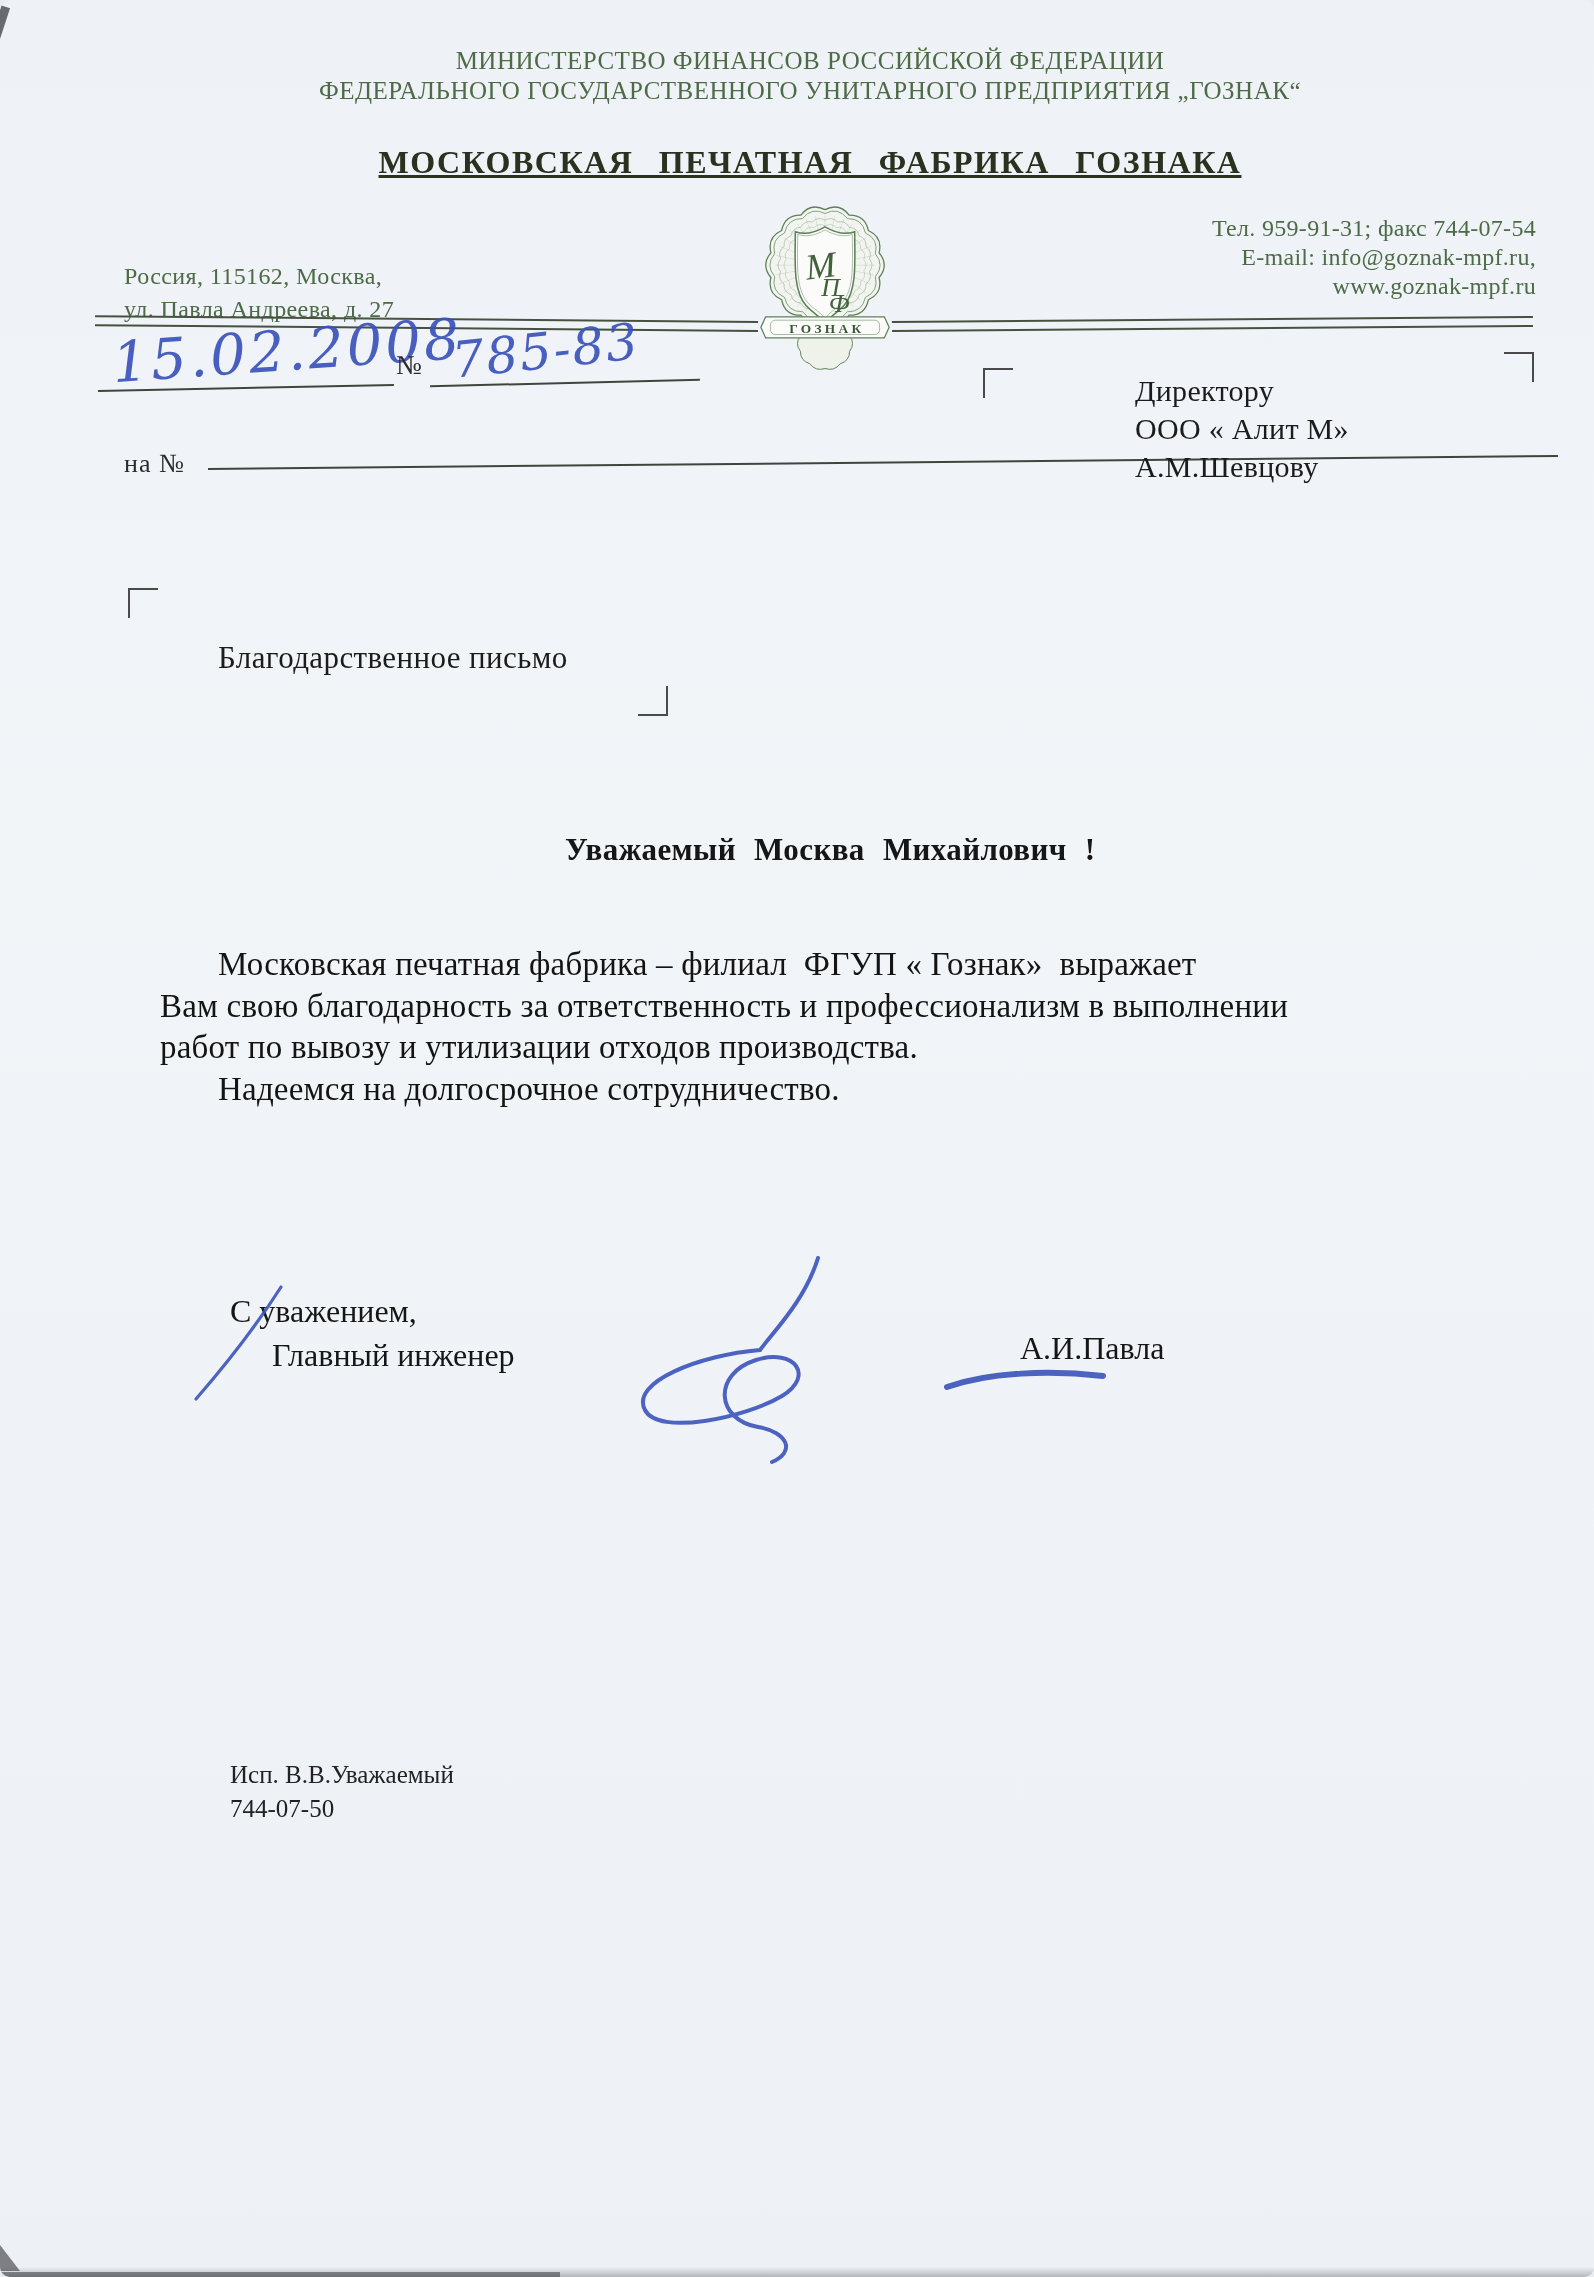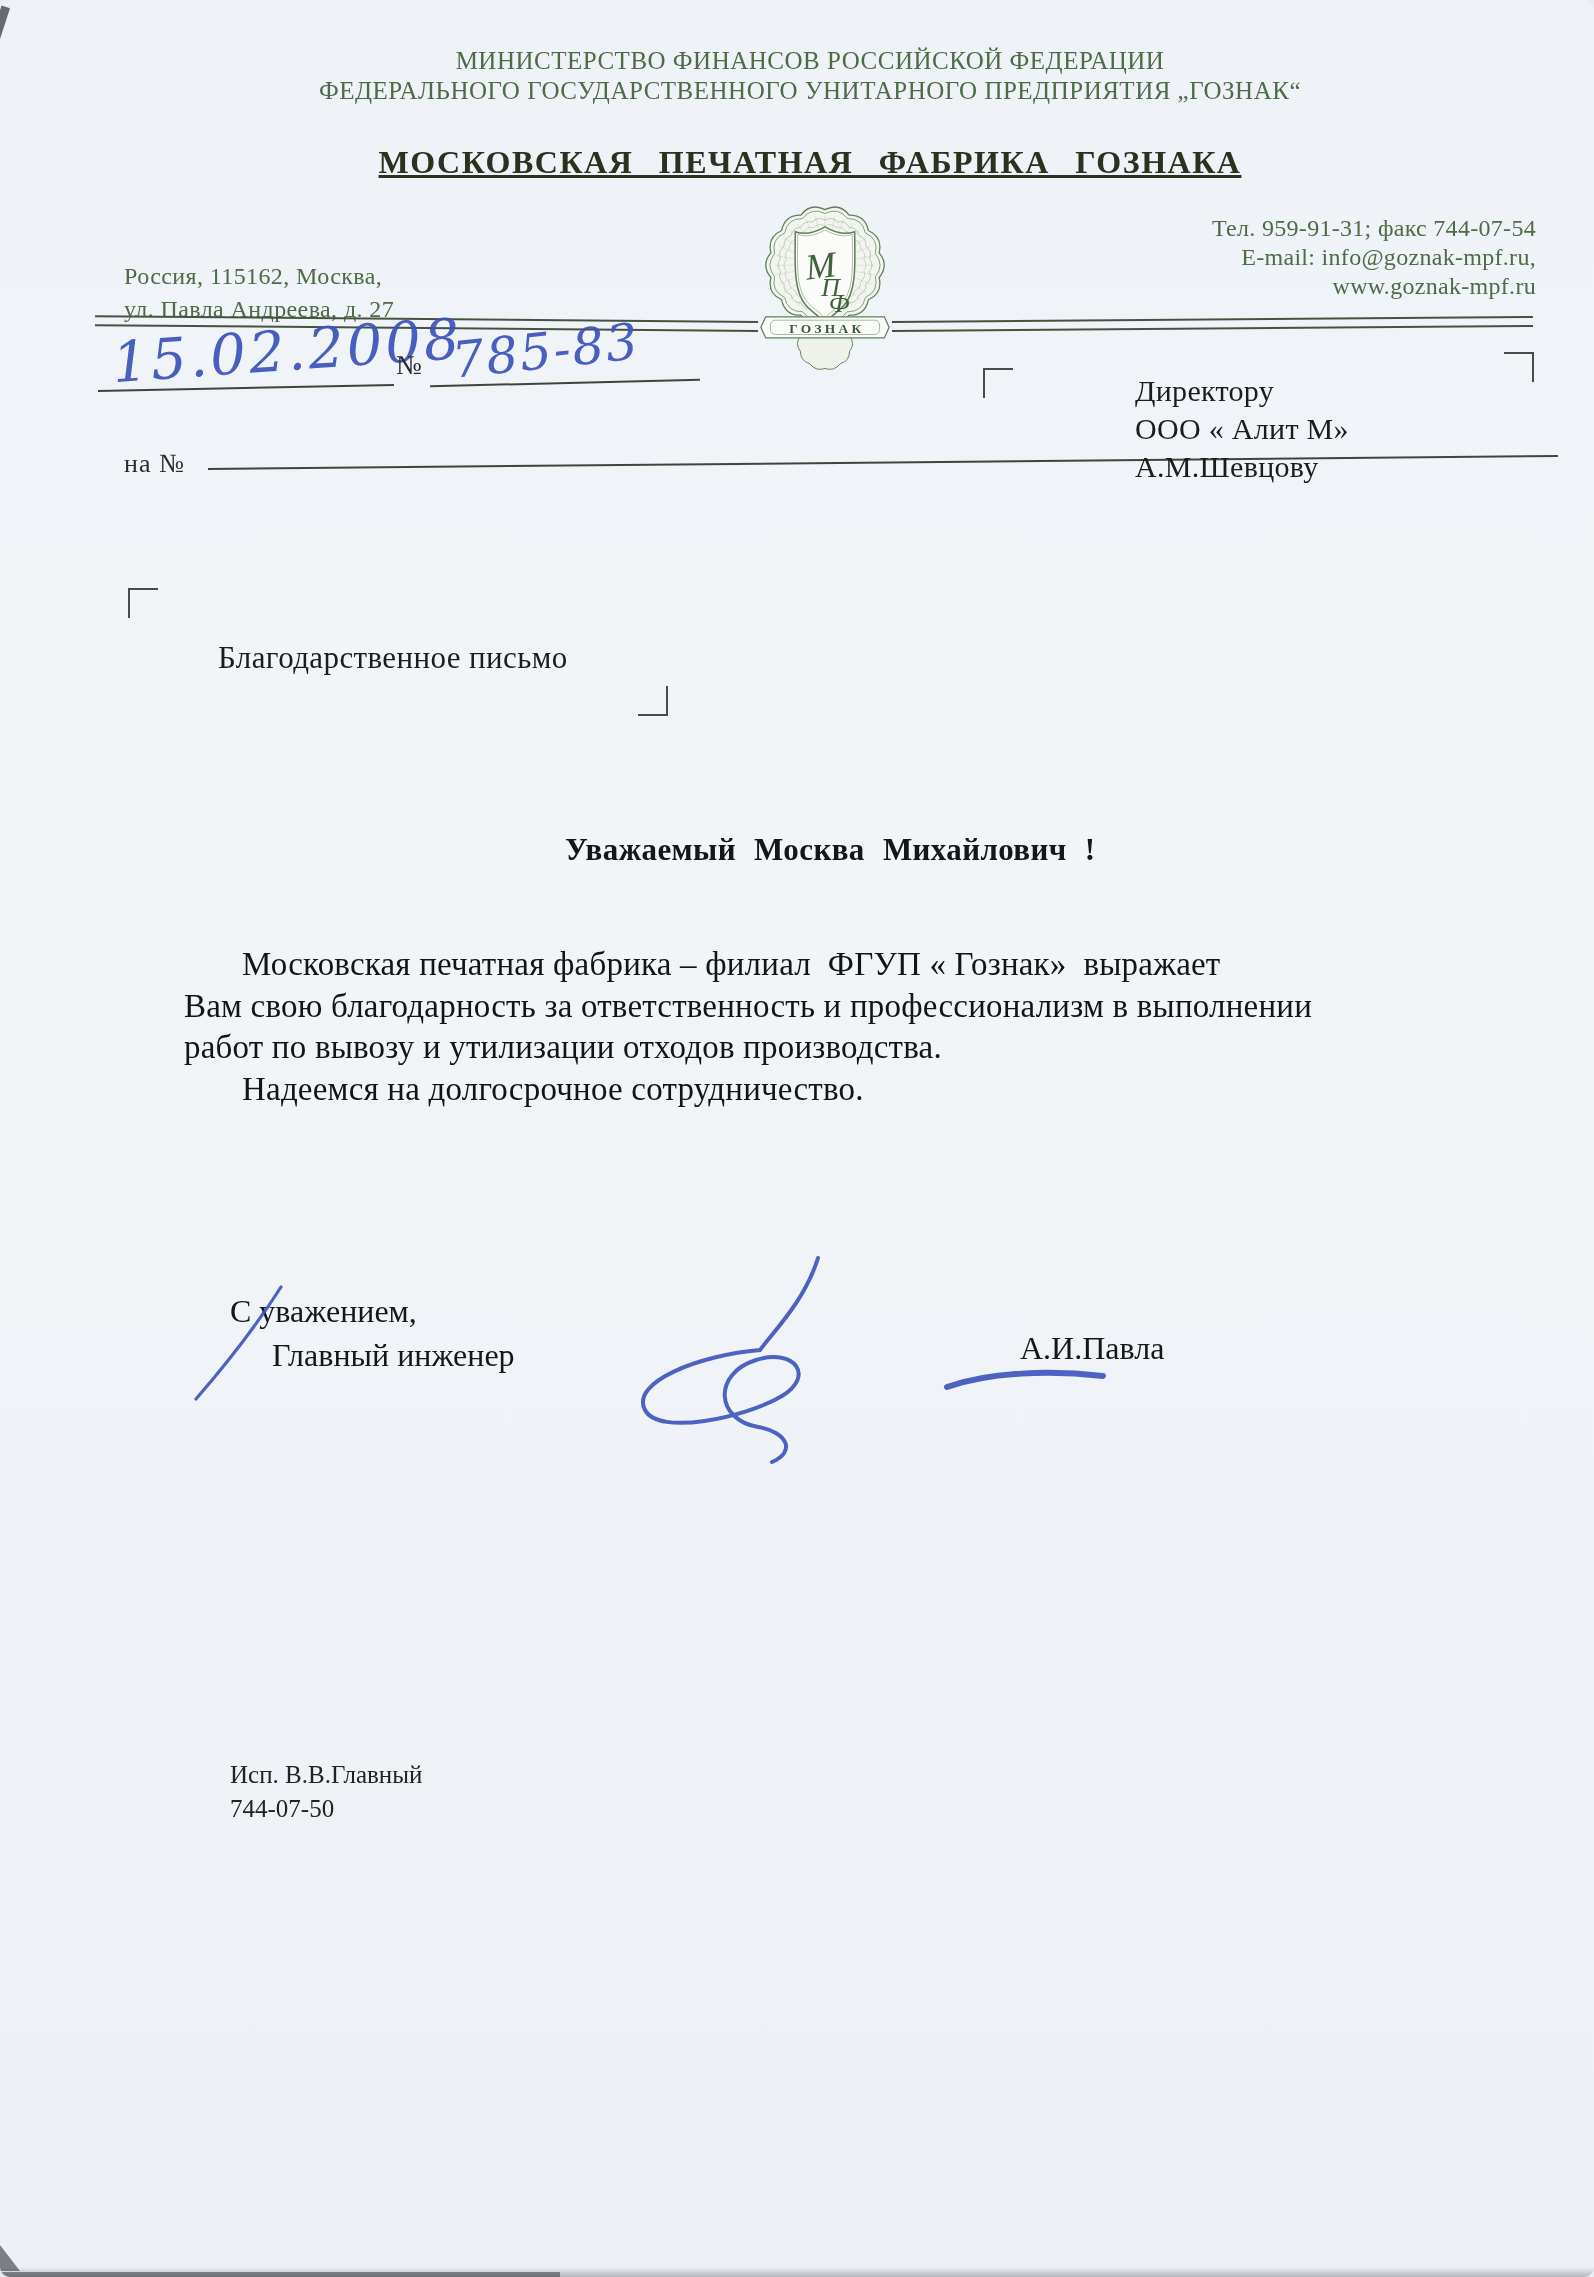--- a/index.html
+++ b/index.html
@@ -70,21 +70,21 @@
     position:absolute;left:218px;top:640px;color:#1c1c1c;font-size:31px;letter-spacing:0.4px;
   }
   .salutation{
     position:absolute;left:565px;top:832px;color:#161616;font-size:31px;
     font-weight:600;word-spacing:10px;letter-spacing:0.4px;
   }
   .body-text{
     position:absolute;left:160px;top:944px;width:1300px;color:#141414;
     font-size:33px;line-height:41.5px;letter-spacing:0.2px;
   }
-  .body-text .doc-line{white-space:pre;margin-left:24px;}
+  .body-text .doc-line{white-space:pre;}
   .body-text .indent{padding-left:58px;}
   .signoff-closing{position:absolute;left:230px;top:1293px;font-size:32px;color:#161616;}
   .signoff-title{position:absolute;left:272px;top:1337px;font-size:32px;color:#161616;}
   .signoff-name{position:absolute;left:1020px;top:1330px;font-size:32px;color:#161616;}
   .executor{
     position:absolute;left:230px;top:1758px;font-size:25px;line-height:34px;color:#222;
   }
   
   #pen-overlay,#emblem-wrap{position:absolute;pointer-events:none;}
   #pen-overlay{left:0;top:0;}
@@ -233,21 +233,21 @@
 
   <svg id="pen-overlay" width="1594" height="2277" viewBox="0 0 1594 2277">
     <g stroke="#3a53bb" fill="none" stroke-linecap="round" opacity="0.9">
       <path d="M 281 1287 C 260 1320 230 1360 196 1399" stroke-width="3.2"></path>
       <path d="M 818 1258 C 805 1300 775 1330 760 1350 C 700 1355 630 1382 645 1410 C 658 1436 745 1418 782 1396 C 815 1376 795 1348 756 1360 C 712 1374 716 1420 758 1427 C 788 1432 796 1452 772 1462" stroke-width="4"></path>
       <path d="M 947 1387 C 990 1372 1050 1370 1103 1376" stroke-width="6"></path>
     </g>
   </svg>
 
   <div class="executor">
-    <div>Исп. В.В.Главный</div>
+    <div>Исп. В.В.Уважаемый</div>
     <div>744-07-50</div>
   </div>
 
   <div class="artifact" id="art-bottom"></div>
   <div class="artifact" id="art-bottom-dark"></div>
   <div class="artifact" id="art-corner-bl"></div>
   <div class="artifact" id="art-speck-tl"></div>
 
 </div>
 

